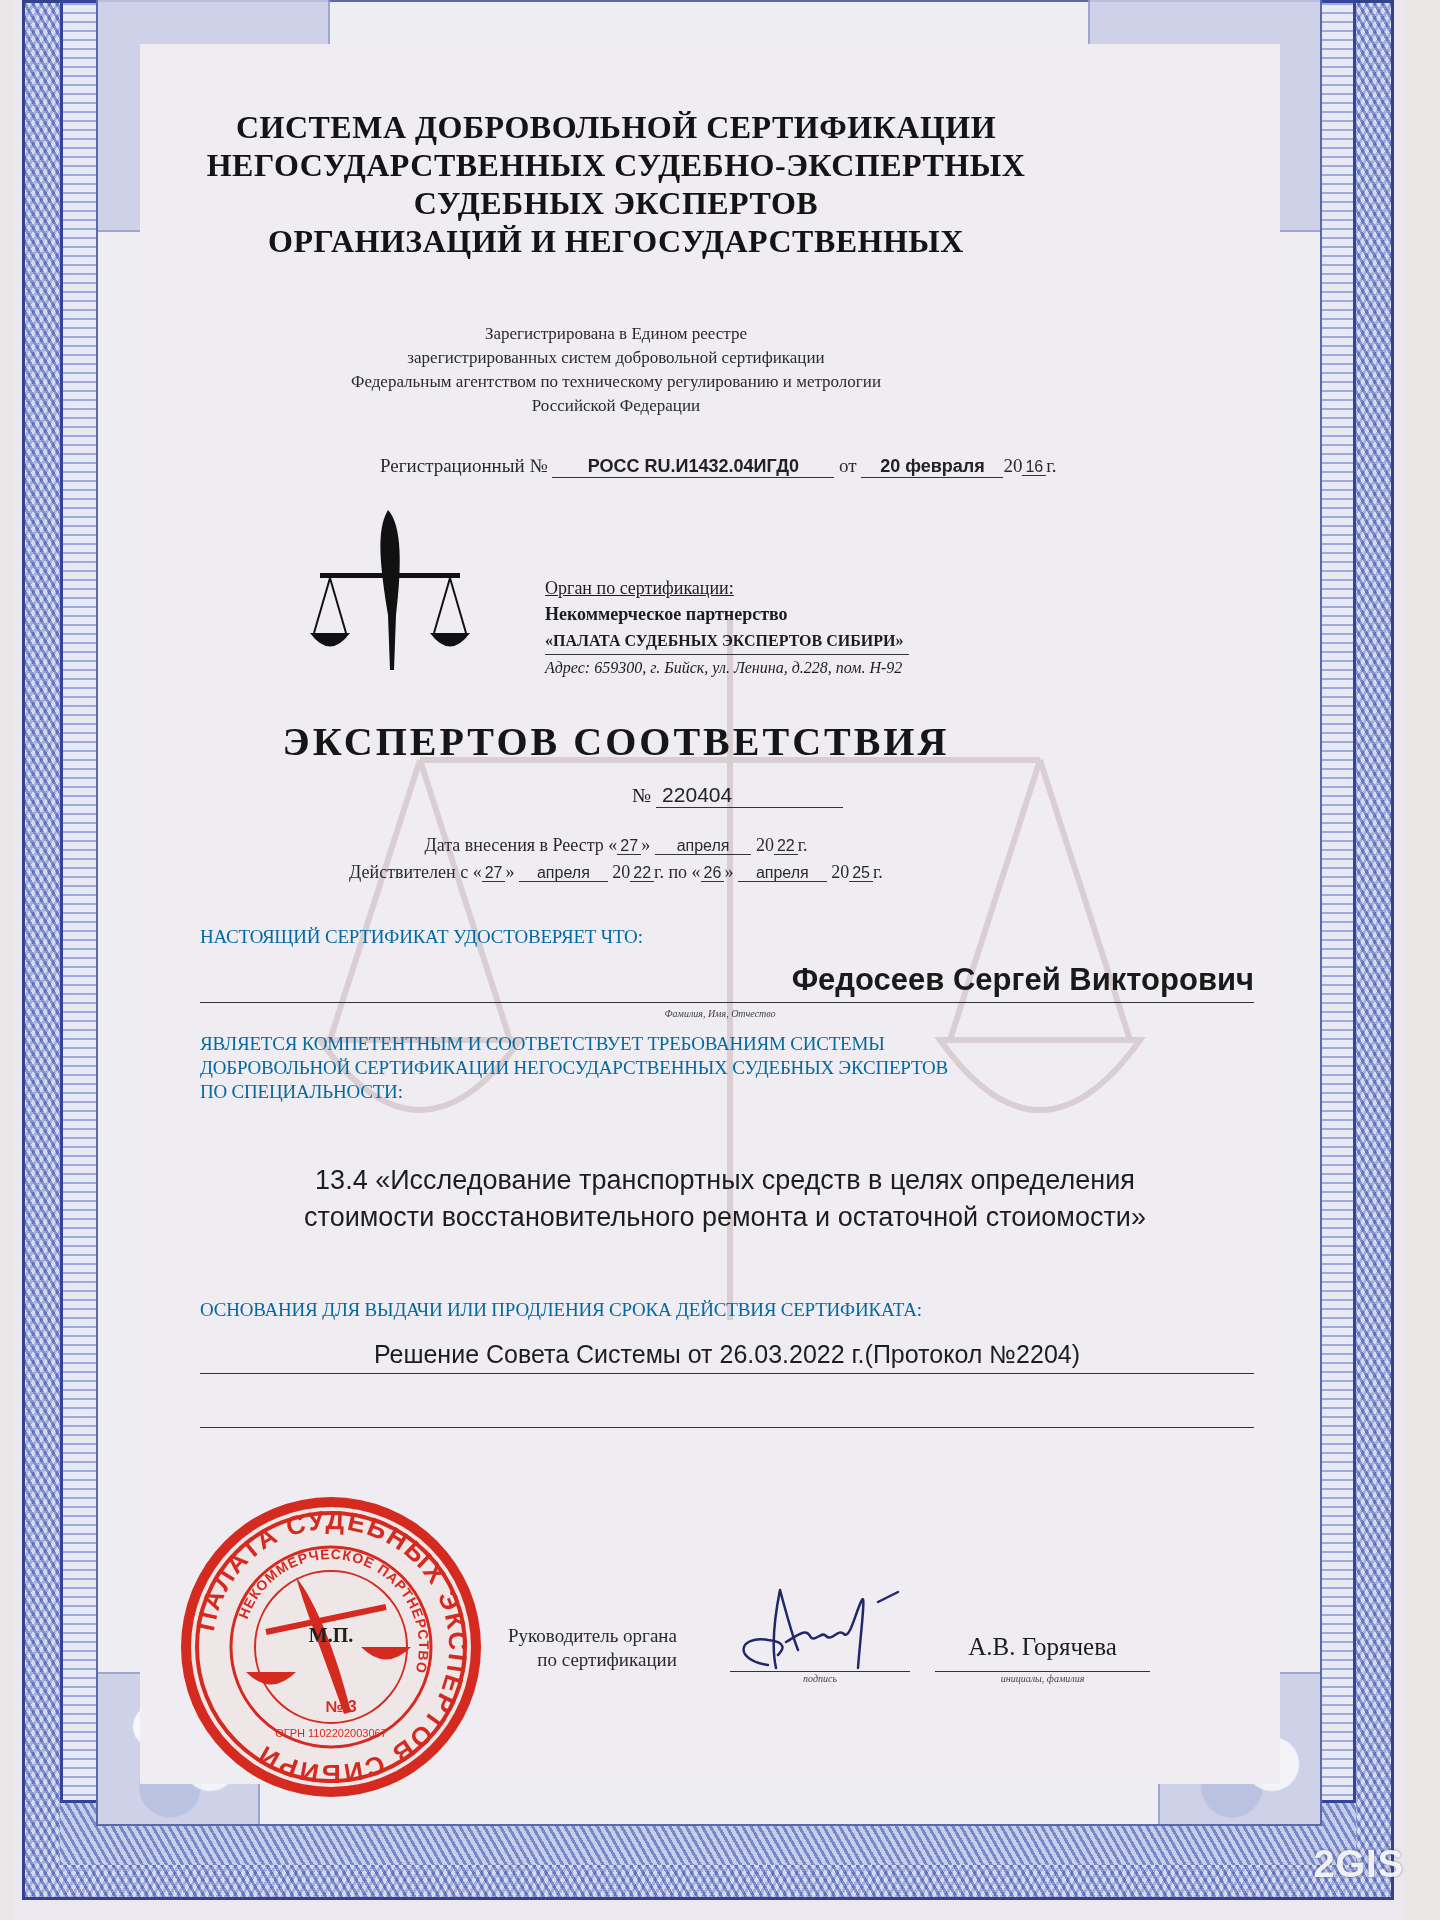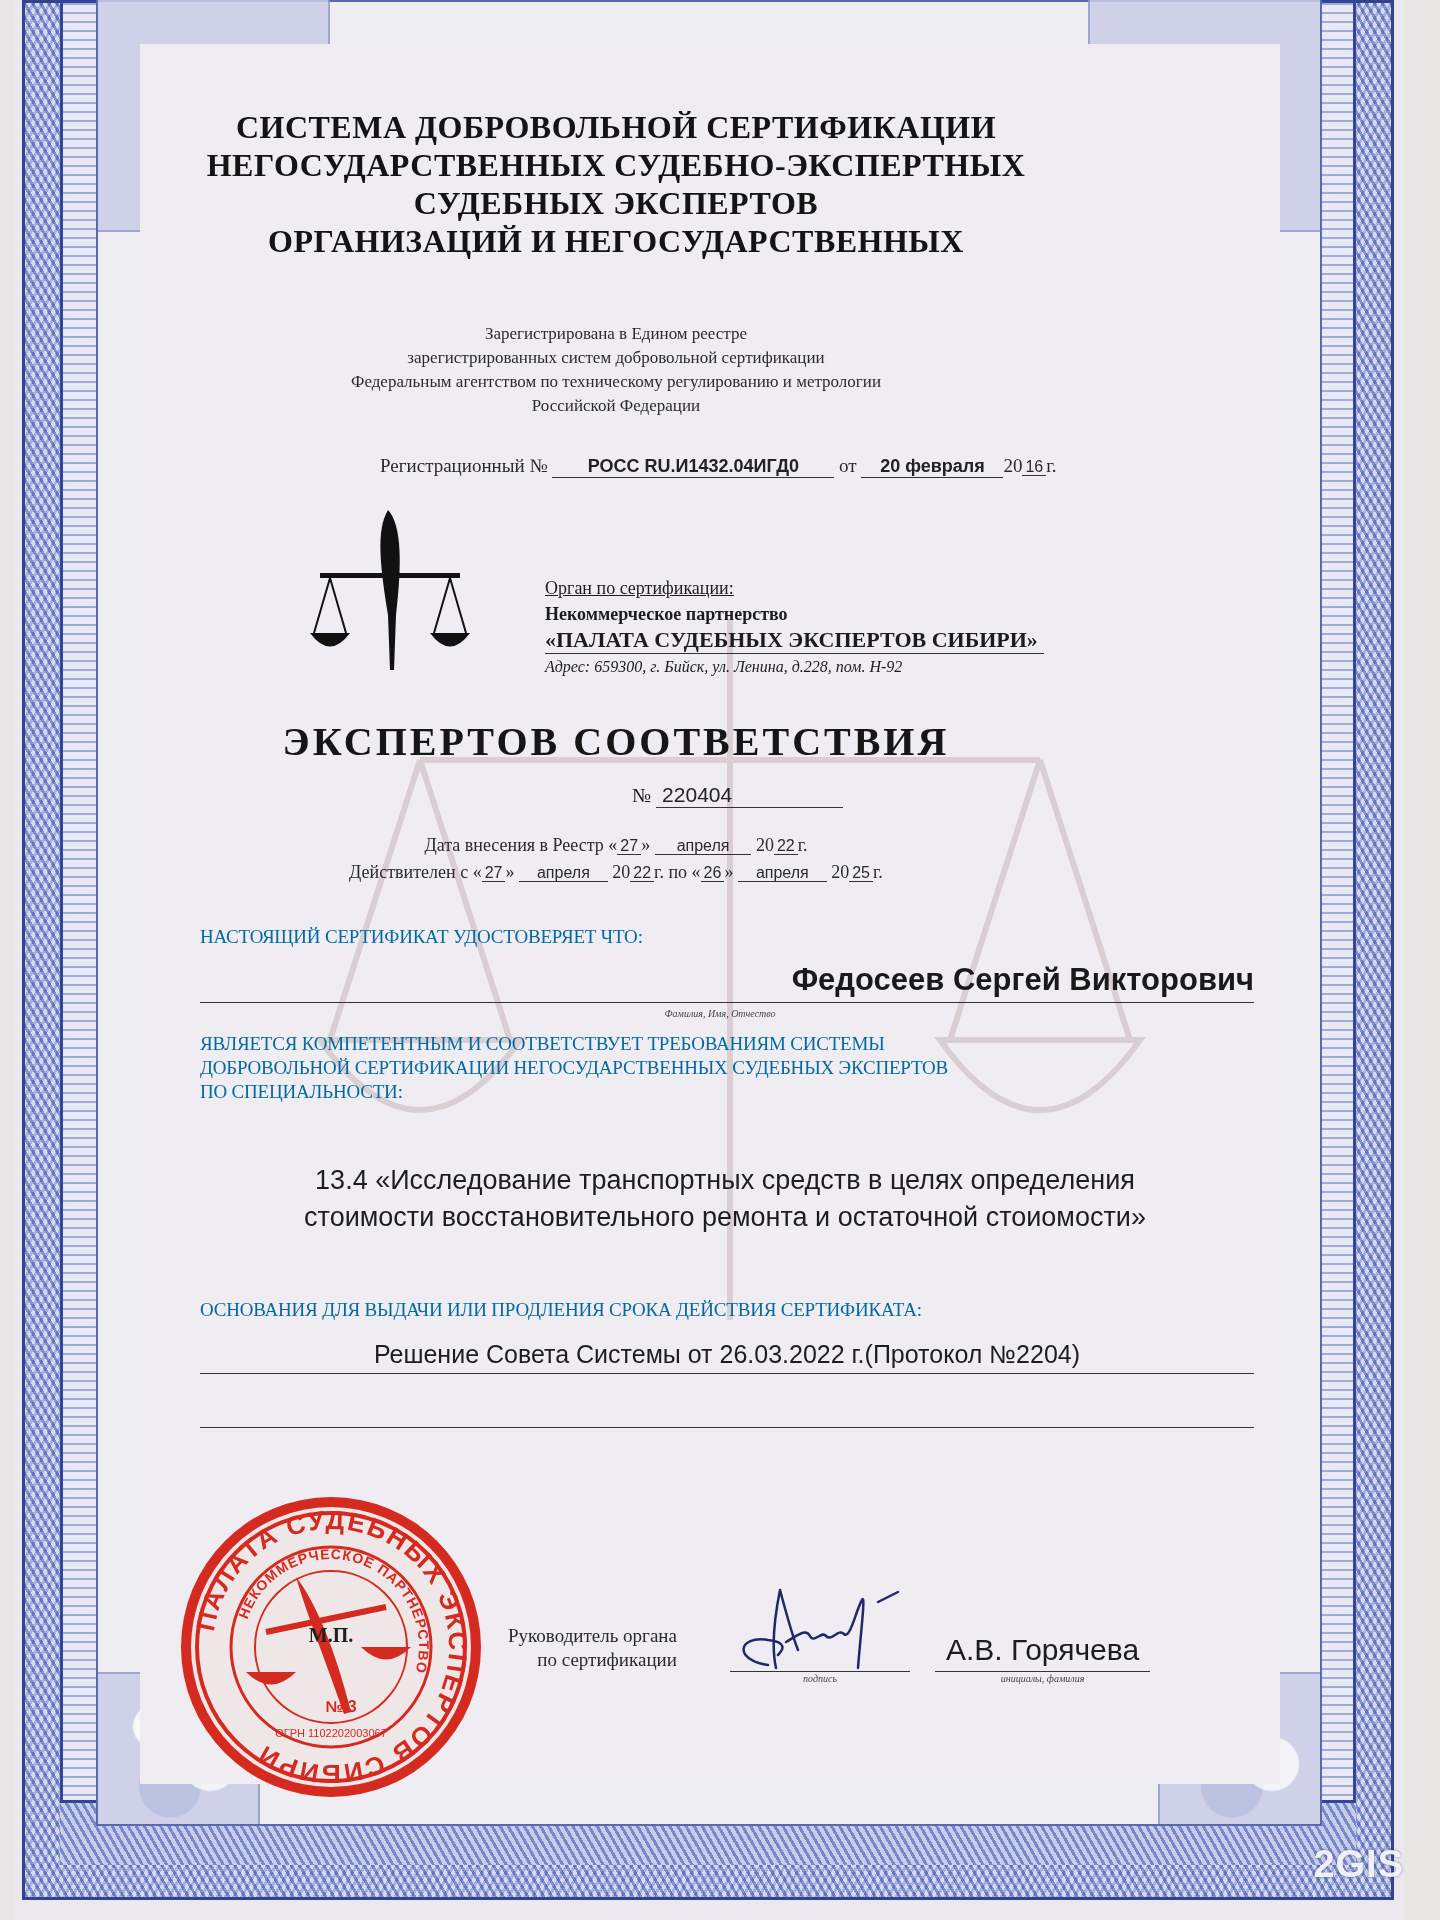--- a/index.html
+++ b/index.html
@@ -69,21 +69,21 @@
     font-size:32px; line-height:38px; letter-spacing:.5px; color:#141414;
   }
   .reg-note { top:322px; font-size:17px; line-height:24px; color:#2a2a2a; }
   .reg-line { position:absolute; top:455px; left:380px; font-size:19px; color:#2a2a2a; white-space:nowrap;}
   .fill { display:inline-block; border-bottom:1.5px solid #333; padding:0 6px; font-family:"Liberation Sans", sans-serif; font-weight:bold; font-size:18px; color:#222; }
 
   .logo { position:absolute; left:310px; top:505px; width:170px; height:170px; }
   .org { position:absolute; left:545px; top:575px; font-size:18px; line-height:26px; color:#1c1c1c; }
   .org .lbl { text-decoration:underline; }
   .org .b { font-weight:bold; }
-  .org .big { font-weight:bold; font-size:22px; border-bottom:1.5px solid #333; display:inline-block; padding-right:6px;}
+  .org .big { font-weight:bold; font-size:16px; border-bottom:1.5px solid #333; display:inline-block; padding-right:6px;}
   .org .addr { font-style:italic; font-size:16px; }
 
   .cert-title { top:718px; font-weight:bold; font-size:40px; letter-spacing:3px; color:#161616; }
   .cert-no { position:absolute; left:632px; top:783px; font-size:20px; white-space:nowrap; }
   .cert-no .fill { width:175px; font-weight:normal; font-size:21px; }
   .dates { top:832px; font-size:18px; line-height:26px; color:#2a2a2a; }
   .u { border-bottom:1.3px solid #333; padding:0 3px; font-family:"Liberation Sans", sans-serif; font-size:16px;}
 
   .caps { position:absolute; left:200px; font-size:19px; color:#0369a1; line-height:24px; letter-spacing:-.2px; }
   .caps.a { top:925px; }
@@ -104,21 +104,21 @@
     border-bottom:1.5px solid #333; padding-bottom:4px;
     font-family:"Liberation Sans", sans-serif; font-size:25px; color:#1d1d1d;
   }
   .blank-line { position:absolute; left:200px; top:1427px; width:1054px; border-bottom:1.5px solid #333; }
 
   .stamp { position:absolute; left:176px; top:1492px; width:310px; height:310px; }
   .sig-label { position:absolute; left:508px; top:1624px; font-size:19px; line-height:24px; color:#2a2a2a;text-align:right; }
   .sig-area { position:absolute; left:728px; top:1580px; width:180px; height:90px; }
   .sig-line { position:absolute; left:730px; top:1671px; width:180px; border-top:1.5px solid #333; }
   .sig-cap { position:absolute; left:730px; top:1673px; width:180px; text-align:center; font-style:italic; font-size:10px; color:#444; }
-  .head-name { position:absolute; left:935px; top:1633px; width:215px; text-align:center; font-family:Liberation Sans, sans-serif; font-size:30px; color:#1c1c1c; }
+  .head-name { position:absolute; left:935px; top:1633px; width:215px; text-align:center; font-family:Liberation Serif, serif; font-size:25px; color:#1c1c1c; }
   .head-line { position:absolute; left:935px; top:1671px; width:215px; border-top:1.5px solid #333; }
   .head-cap { position:absolute; left:935px; top:1673px; width:215px; text-align:center; font-style:italic; font-size:10px; color:#444; }
 
   .watermark {
     position:absolute; right:36px; bottom:34px;
     font-family:"Liberation Sans", sans-serif; font-weight:bold; font-size:38px;
     color:rgba(255,255,255,.9); letter-spacing:1px;
     text-shadow:0 0 3px rgba(40,50,100,.6);
   }
   .ghost { position:absolute; left:300px; top:620px; width:860px; height:700px; opacity:.18; }

